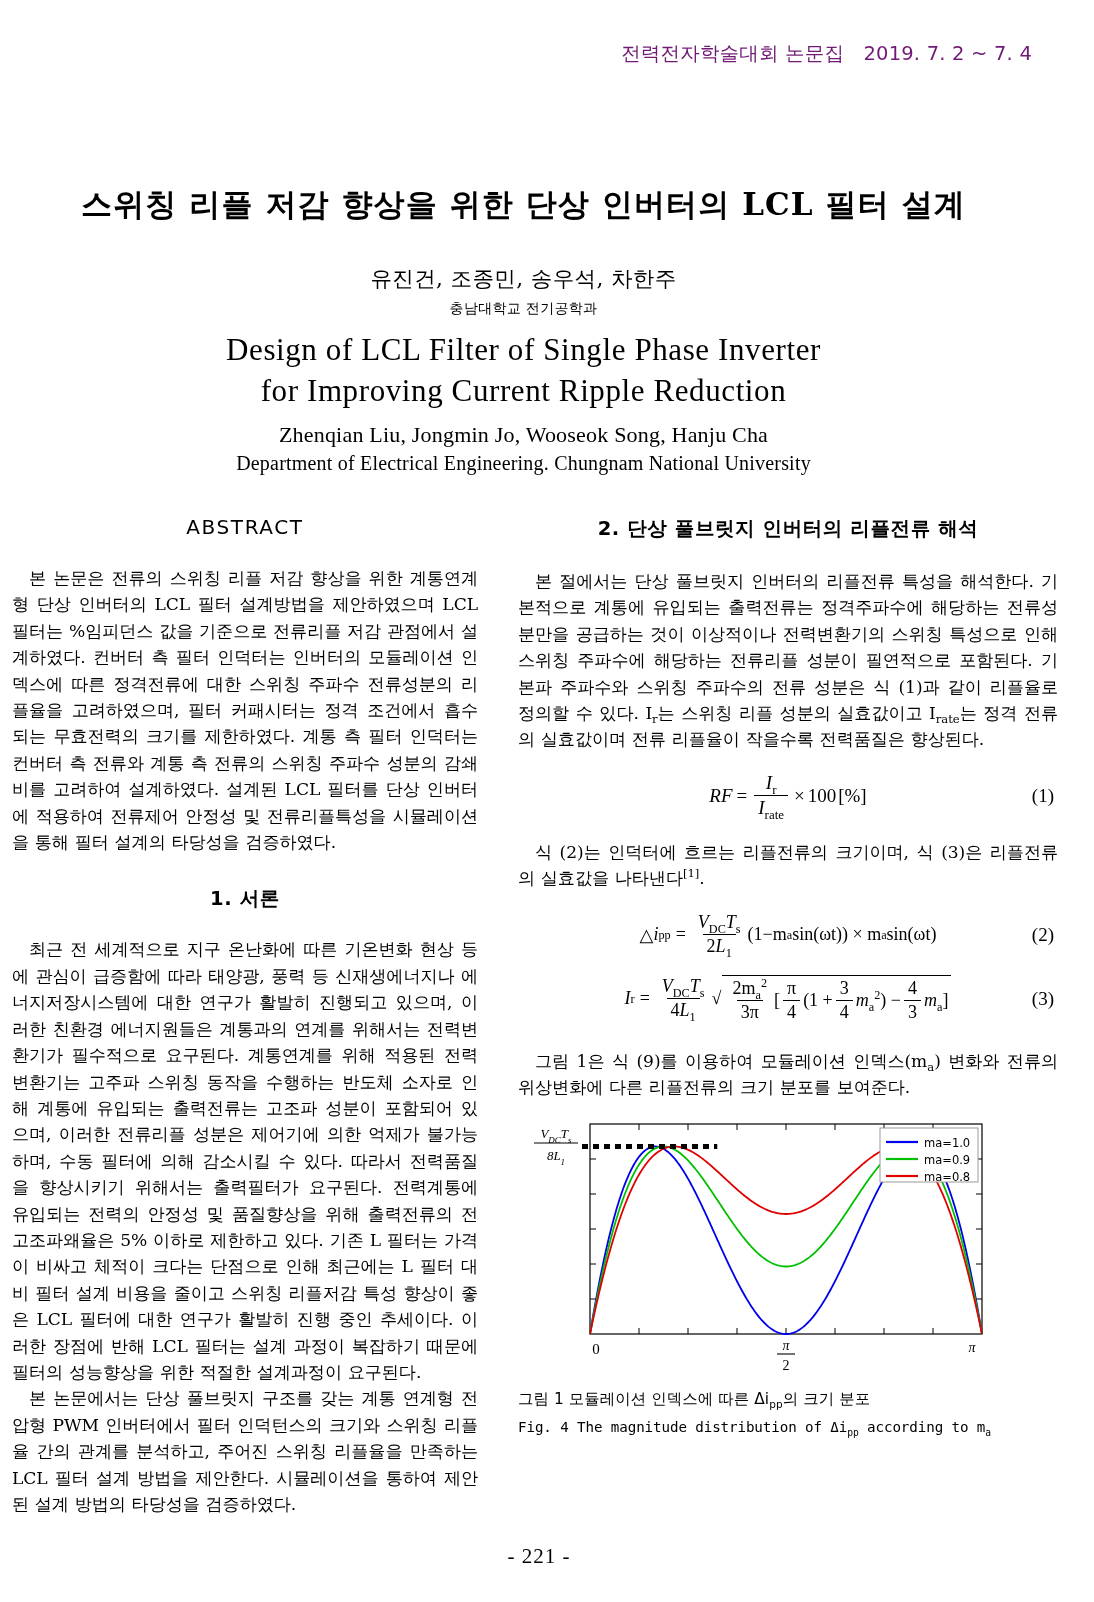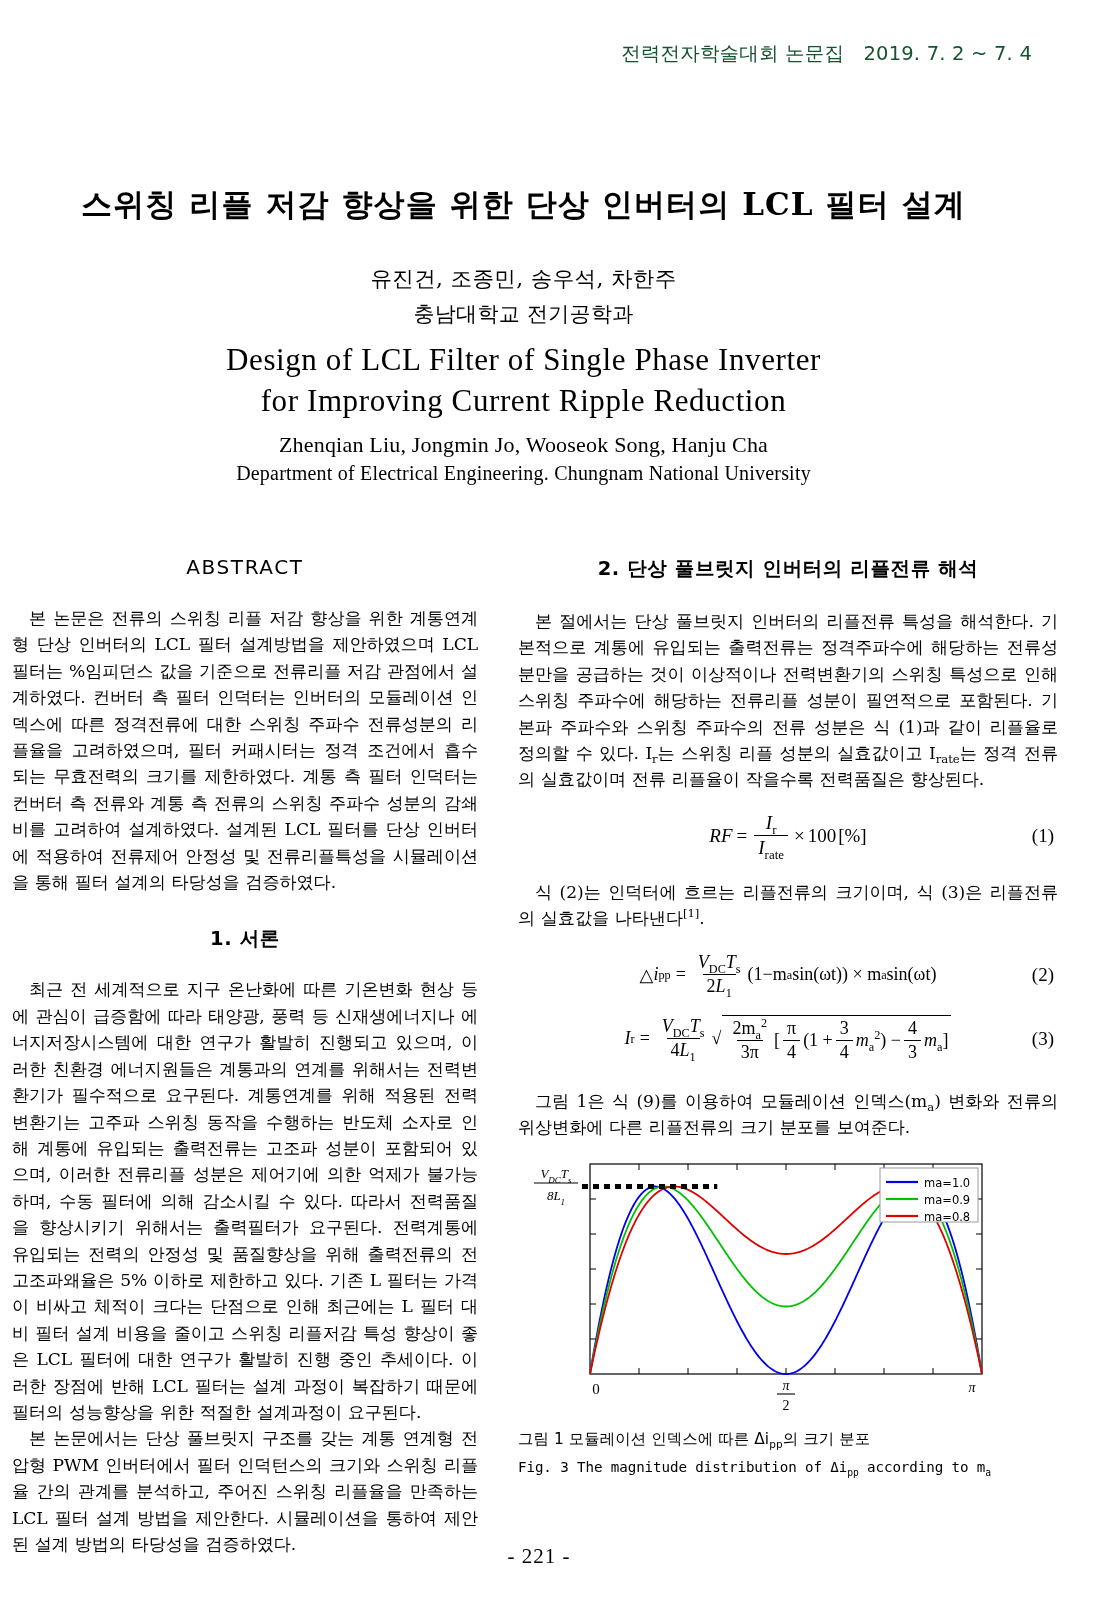--- a/index.html
+++ b/index.html
@@ -24,21 +24,21 @@
 
   
   .runhead {
     position: absolute;
     top: 40px;
     right: 62px;
     font-family: "DejaVu Sans", sans-serif;
     font-size: 19.5px;
     letter-spacing: 0.2px;
     white-space: pre;
-    color: #14532d;
+    color: #701a75;
   }
 
   
   .titleblock {
     position: absolute;
     top: 186px;
     left: 0;
     width: 1047px;
     text-align: center;
   }
@@ -51,21 +51,21 @@
   }
   .kr-authors {
     margin-top: 41px;
     font-family: "DejaVu Serif", serif;
     font-size: 21.5px;
     letter-spacing: 0.4px;
   }
   .kr-affil {
     margin-top: 7px;
     font-family: "DejaVu Serif", serif;
-    font-size: 21px;
+    font-size: 14px;
     letter-spacing: 0.3px;
   }
   .en-title {
     margin-top: 12px;
     font-family: "Liberation Serif", serif;
     font-size: 31px;
     line-height: 1.32;
     letter-spacing: 0.6px;
   }
   .en-authors {
@@ -79,21 +79,20 @@
     font-family: "Liberation Serif", serif;
     font-size: 20px;
     letter-spacing: 0.2px;
   }
 
   
   .col {
     position: absolute;
     top: 515px;
     width: 466px;
-    margin-top: 40px;
   }
   .col-left  { left: 12px; }
   .col-right { left: 518px; width: 540px; }
 
   .sec-head {
     text-align: center;
     font-family: "DejaVu Sans", sans-serif;
     font-size: 19.5px;
     font-weight: bold;
     letter-spacing: 0.6px;
@@ -368,18 +367,18 @@
         <g>
           <text id="xt0" x="78" y="238" font-family="Liberation Serif, serif" font-size="15" text-anchor="middle">0</text>
           <text id="xtm-num" x="268" y="234" font-family="Liberation Serif, serif" font-size="14" font-style="italic" text-anchor="middle">π</text>
           <line x1="259" y1="238" x2="277" y2="238" stroke="#000" stroke-width="1.1"></line>
           <text id="xtm-den" x="268" y="254" font-family="Liberation Serif, serif" font-size="14" text-anchor="middle">2</text>
           <text id="xte" x="454" y="236" font-family="Liberation Serif, serif" font-size="14" font-style="italic" text-anchor="middle">π</text>
         </g>
       </svg>
 
       <div class="figcap"><span>그림 1 모듈레이션 인덱스에 따른 Δi</span><sub>pp</sub><span>의 크기 분포</span></div>
-      <div class="figcap en"><span>Fig. 3 The magnitude distribution of Δi</span><sub>pp</sub><span> according to m</span><sub>a</sub></div>
+      <div class="figcap en"><span>Fig. 4 The magnitude distribution of Δi</span><sub>pp</sub><span> according to m</span><sub>a</sub></div>
     </div>
   </div>
 
   <div class="pagenum">- 221 -</div>
 </div>
 
 </body></html>

